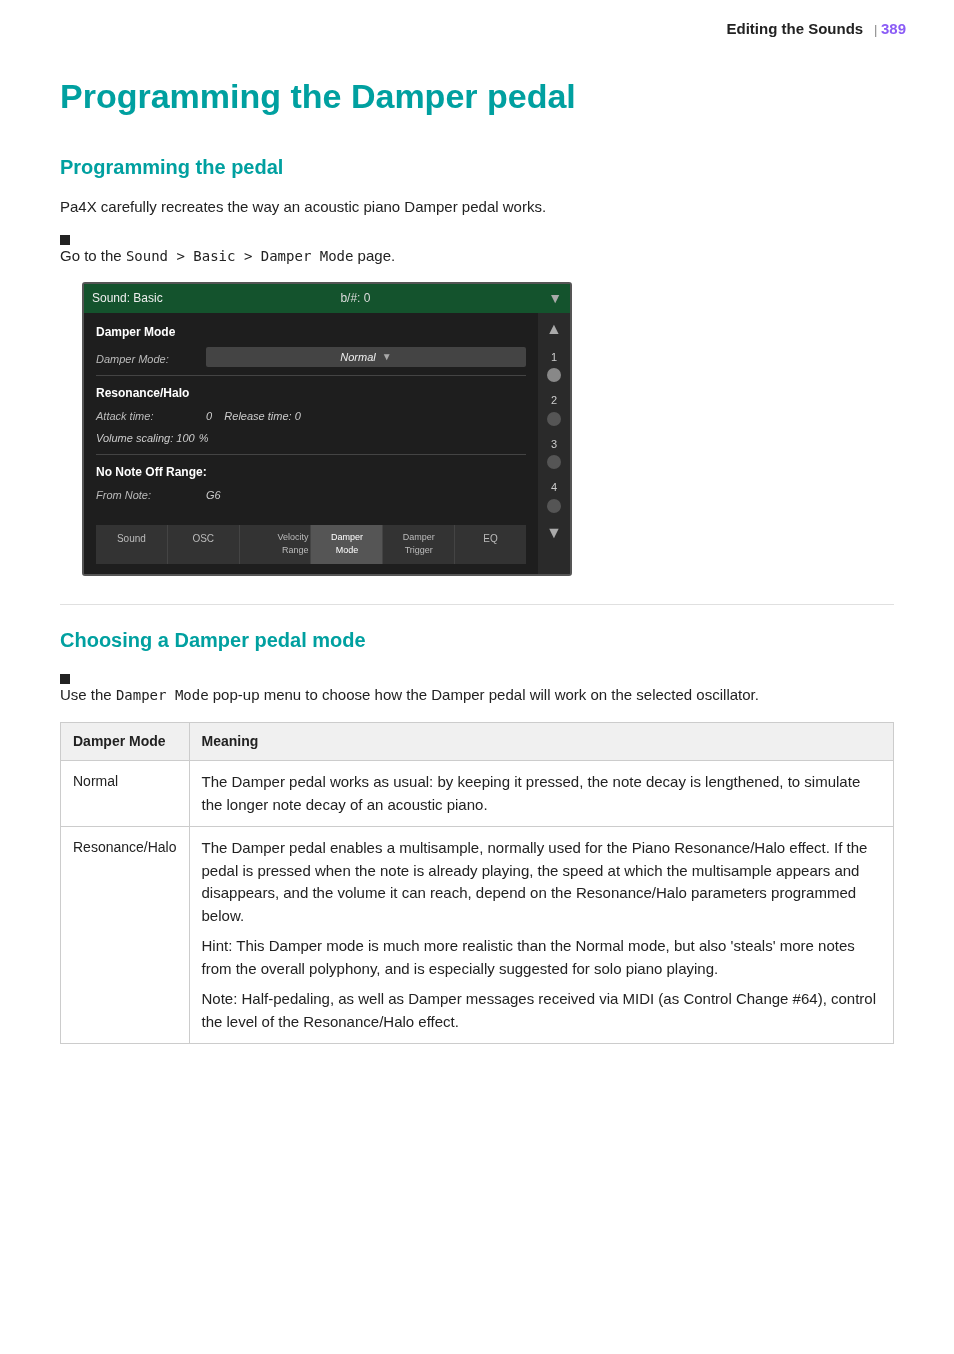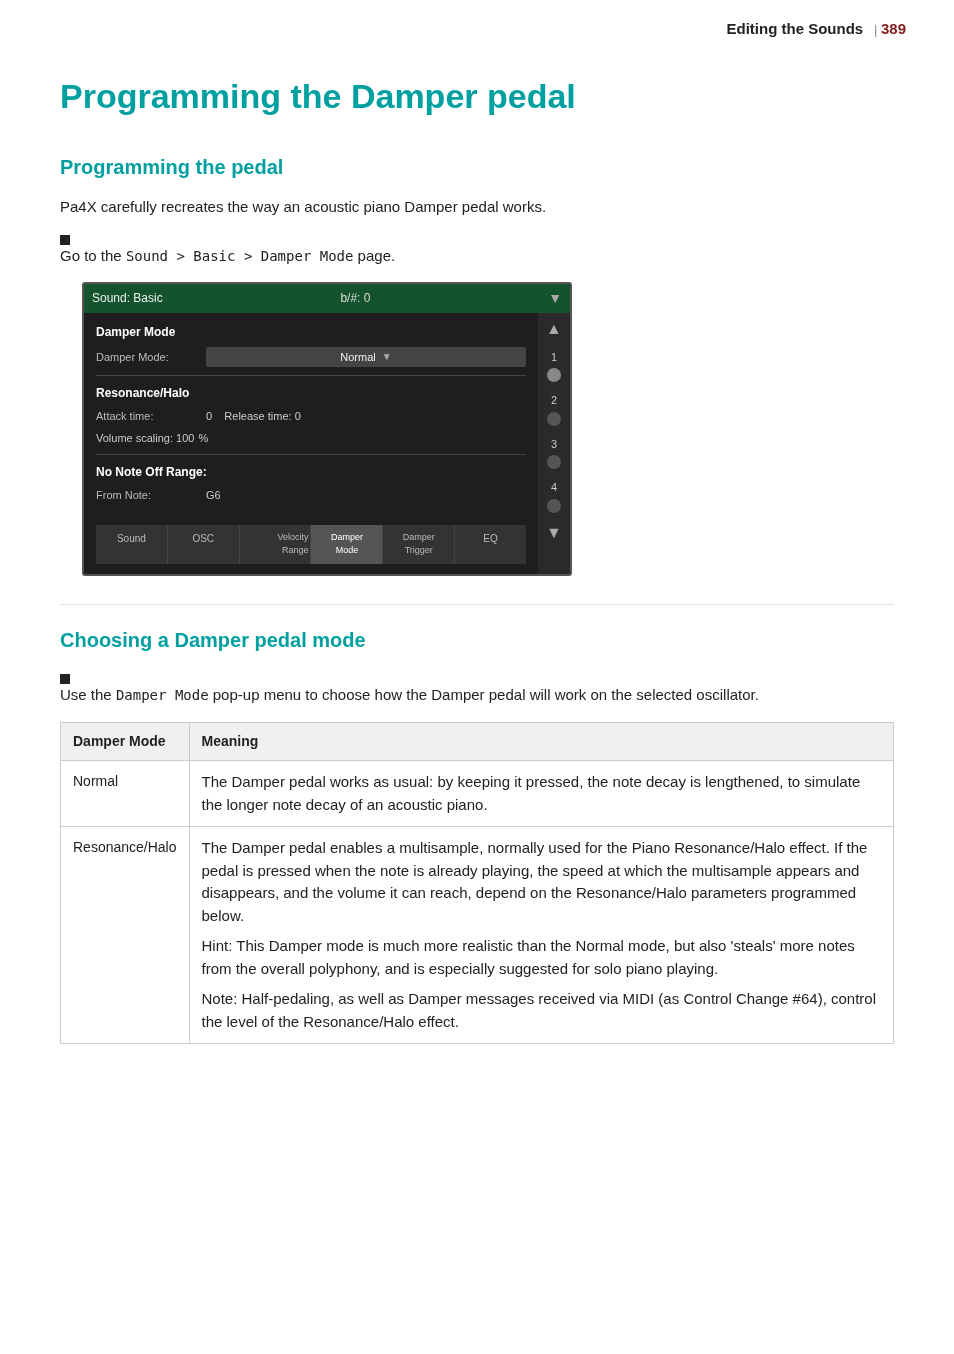--- a/index.html
+++ b/index.html
@@ -147,24 +147,25 @@
     }
 
     .device-section-title {
       font-weight: bold;
       color: #fff;
       font-size: 12px;
       margin-bottom: 6px;
     }
     .device-row {
       display: flex;
-      align-items: center;
+      align-items: flex-end;
       margin-bottom: 5px;
       font-size: 11px;
       color: #ccc;
+      font-style: italic;
     }
     .device-label {
       min-width: 110px;
       color: #bbb;
     }
     .device-dropdown {
       background: #444;
       color: #eee;
       padding: 2px 10px;
       font-size: 11px;
@@ -245,21 +246,21 @@
       border: none;
       border-top: 1px solid #e0e0e0;
       margin: 28px 0 20px 0;
     }
   </style>
 </head>
 <body>
 
 <div class="page-header">
   <span>Editing the Sounds</span>
-  &nbsp;&nbsp;|&nbsp;<span style="font-weight:bold;color:#7f1d1d;font-size:15px;text-align:center;">389</span>
+  &nbsp;&nbsp;|&nbsp;<span style="font-weight:bold;color:#8b5cf6;font-size:15px;text-align:center;">389</span>
 </div>
 
 <div class="content">
 
   <h1>Programming the Damper pedal</h1>
 
   <h2>Programming the pedal</h2>
 
   <p>Pa4X carefully recreates the way an acoustic piano Damper pedal works.</p>
 

